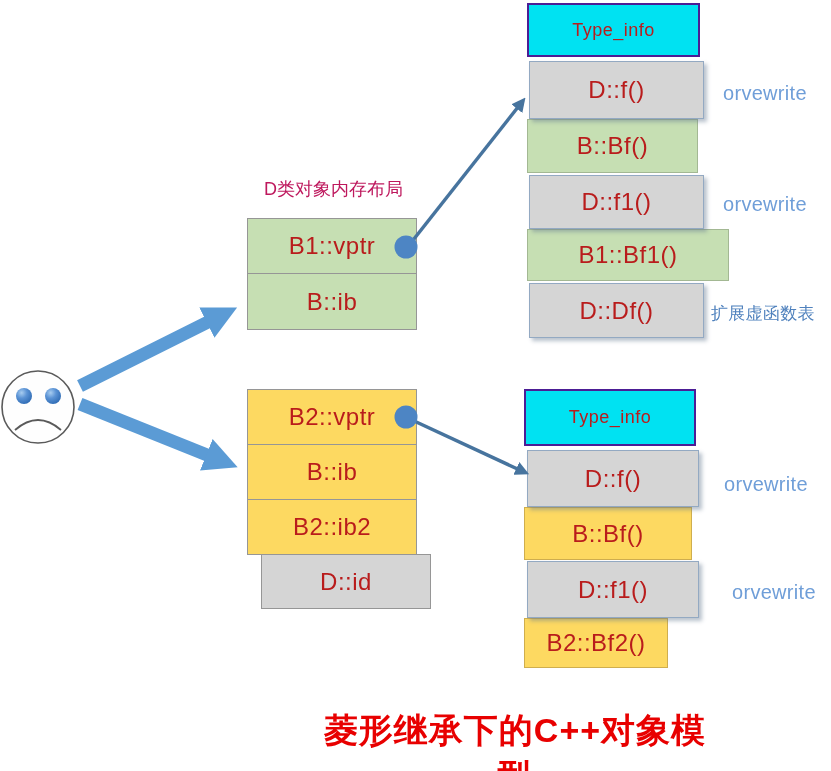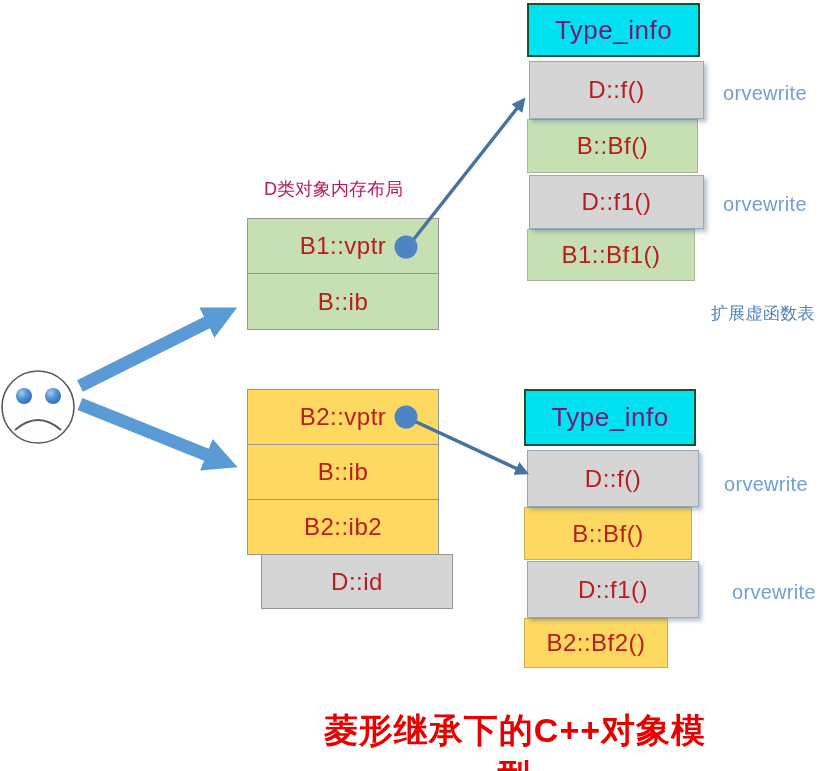--- a/index.html
+++ b/index.html
@@ -5,27 +5,27 @@
   html,body{margin:0;padding:0;background:#ffffff;}
   #canvas{
     position:relative;width:831px;height:771px;background:#ffffff;overflow:hidden;
     font-family:"Liberation Sans","DejaVu Sans",sans-serif;
   }
   .cell{
     position:absolute;display:flex;align-items:center;justify-content:center;
     font-size:24px;color:#b91c1c;box-sizing:border-box;letter-spacing:0.5px;
   }
   
-  .mem{width:192px;left:247px;border:1px solid #969696;z-index:1;}
+  .mem{width:170px;left:247px;border:1px solid #969696;z-index:1;}
   .mem-green{background:#c6dfb3;}
   .mem-yellow{background:#fdd961;}
   .mem-gray{background:#d5d5d5;}
   
   .vt-header{
-    background:#00e2f2;border:2px solid #14532d;color:#701a75;font-size:26px;z-index:1;
+    background:#00e2f2;border:2px solid #4c1d95;color:#b91c1c;font-size:18px;z-index:1;
   }
   .vt-gray{
     background:#d5d5d5;border:1px solid #93a9c2;z-index:3;
     box-shadow:3px 3px 4px rgba(100,120,145,.45);
   }
   .vt-green{background:#c6dfb3;border:1px solid #a3b893;z-index:1;}
   .vt-yellow{background:#fdd961;border:1px solid #cfae4e;z-index:1;}
   .note{
     position:absolute;font-size:20px;color:#6f9ed8;z-index:1;letter-spacing:0.3px;
   }
@@ -50,21 +50,22 @@
   <div class="cell mem mem-green" style="top:273px;height:57px;">B::ib</div>
   <div class="cell mem mem-yellow" style="top:389px;height:56px;">B2::vptr</div>
   <div class="cell mem mem-yellow" style="top:444px;height:56px;">B::ib</div>
   <div class="cell mem mem-yellow" style="top:499px;height:56px;">B2::ib2</div>
   <div class="cell mem mem-gray" style="top:554px;height:55px;margin-left:14px;">D::id</div>
 
   <div class="cell vt-header" style="left:527px;top:3px;width:173px;height:54px;">Type_info</div>
   <div class="cell vt-gray" style="left:529px;top:61px;width:175px;height:58px;">D::f()</div>
   <div class="cell vt-green" style="left:527px;top:119px;width:171px;height:54px;">B::Bf()</div>
   <div class="cell vt-gray" style="left:529px;top:175px;width:175px;height:54px;">D::f1()</div>
-  <div class="cell vt-green" style="left:527px;top:229px;width:168px;height:52px;">B1::Bf1()</div>
+  <div class="cell vt-green" style="left:527px;top:229px;width:202px;height:52px;">B1::Bf1()</div>
+  <div class="cell vt-gray" style="left:529px;top:283px;width:175px;height:55px;">D::Df()</div>
 
   <div class="note" style="left:723px;top:82px;">orvewrite</div>
   <div class="note" style="left:723px;top:193px;">orvewrite</div>
   <div class="note note-cn" style="left:711px;top:302px;">扩展虚函数表</div>
 
   <div class="cell vt-header" style="left:524px;top:389px;width:172px;height:57px;">Type_info</div>
   <div class="cell vt-gray" style="left:527px;top:450px;width:172px;height:57px;">D::f()</div>
   <div class="cell vt-yellow" style="left:524px;top:507px;width:168px;height:53px;">B::Bf()</div>
   <div class="cell vt-gray" style="left:527px;top:561px;width:172px;height:57px;">D::f1()</div>
   <div class="cell vt-yellow" style="left:524px;top:618px;width:144px;height:50px;">B2::Bf2()</div>

